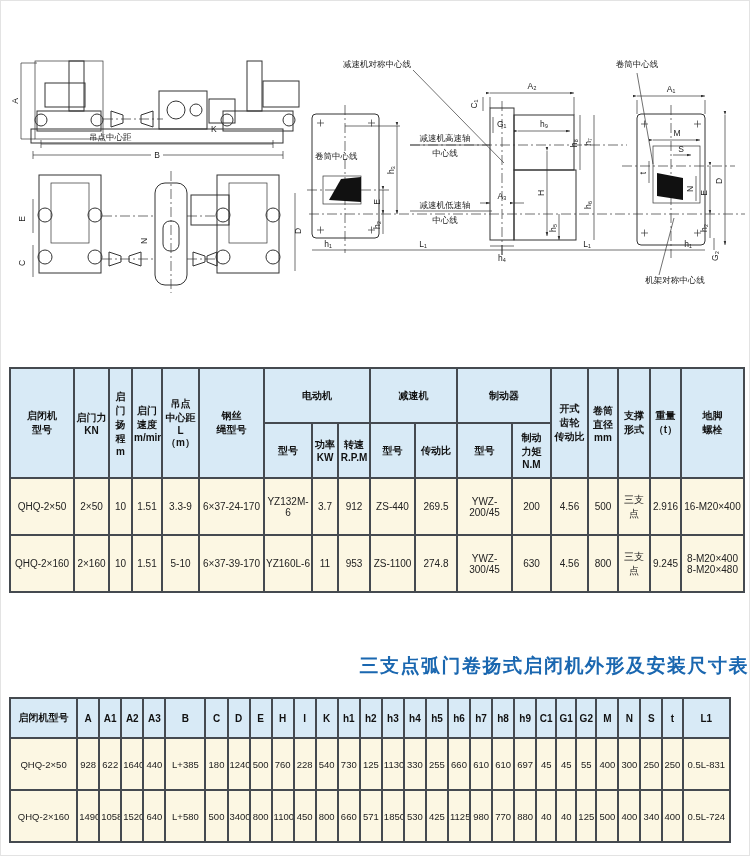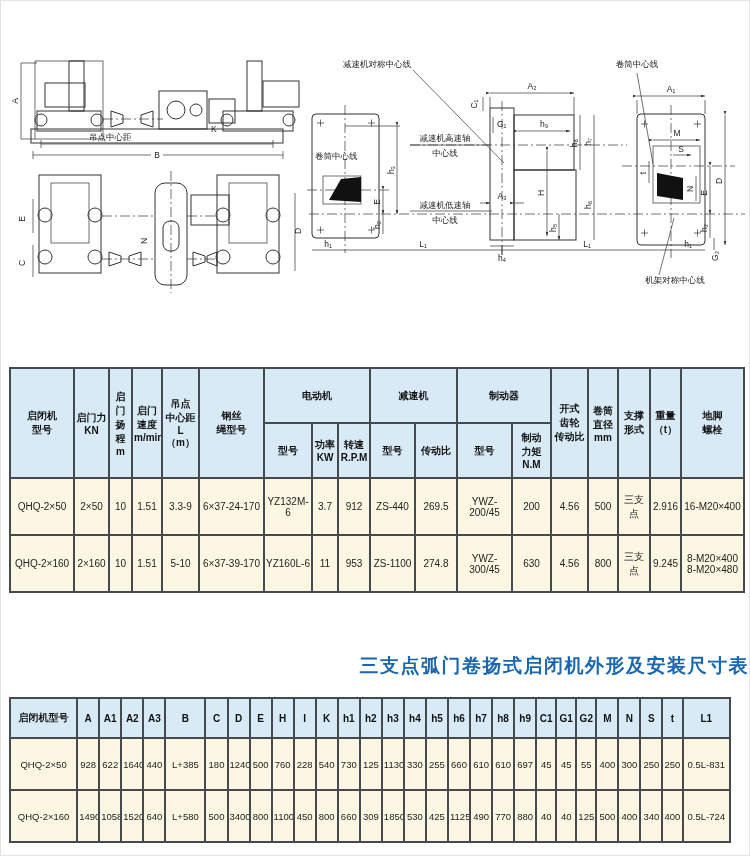--- a/index.html
+++ b/index.html
@@ -465,26 +465,26 @@
           <td>1520</td>
           <td>640</td>
           <td>L+580</td>
           <td>500</td>
           <td>3400</td>
           <td>800</td>
           <td>1100</td>
           <td>450</td>
           <td>800</td>
           <td>660</td>
-          <td>309</td>
+          <td>571</td>
           <td>1850</td>
           <td>530</td>
           <td>425</td>
           <td>1125</td>
-          <td>490</td>
+          <td>980</td>
           <td>770</td>
           <td>880</td>
           <td>40</td>
           <td>40</td>
           <td>125</td>
           <td>500</td>
           <td>400</td>
           <td>340</td>
           <td>400</td>
           <td>0.5L-724</td>

